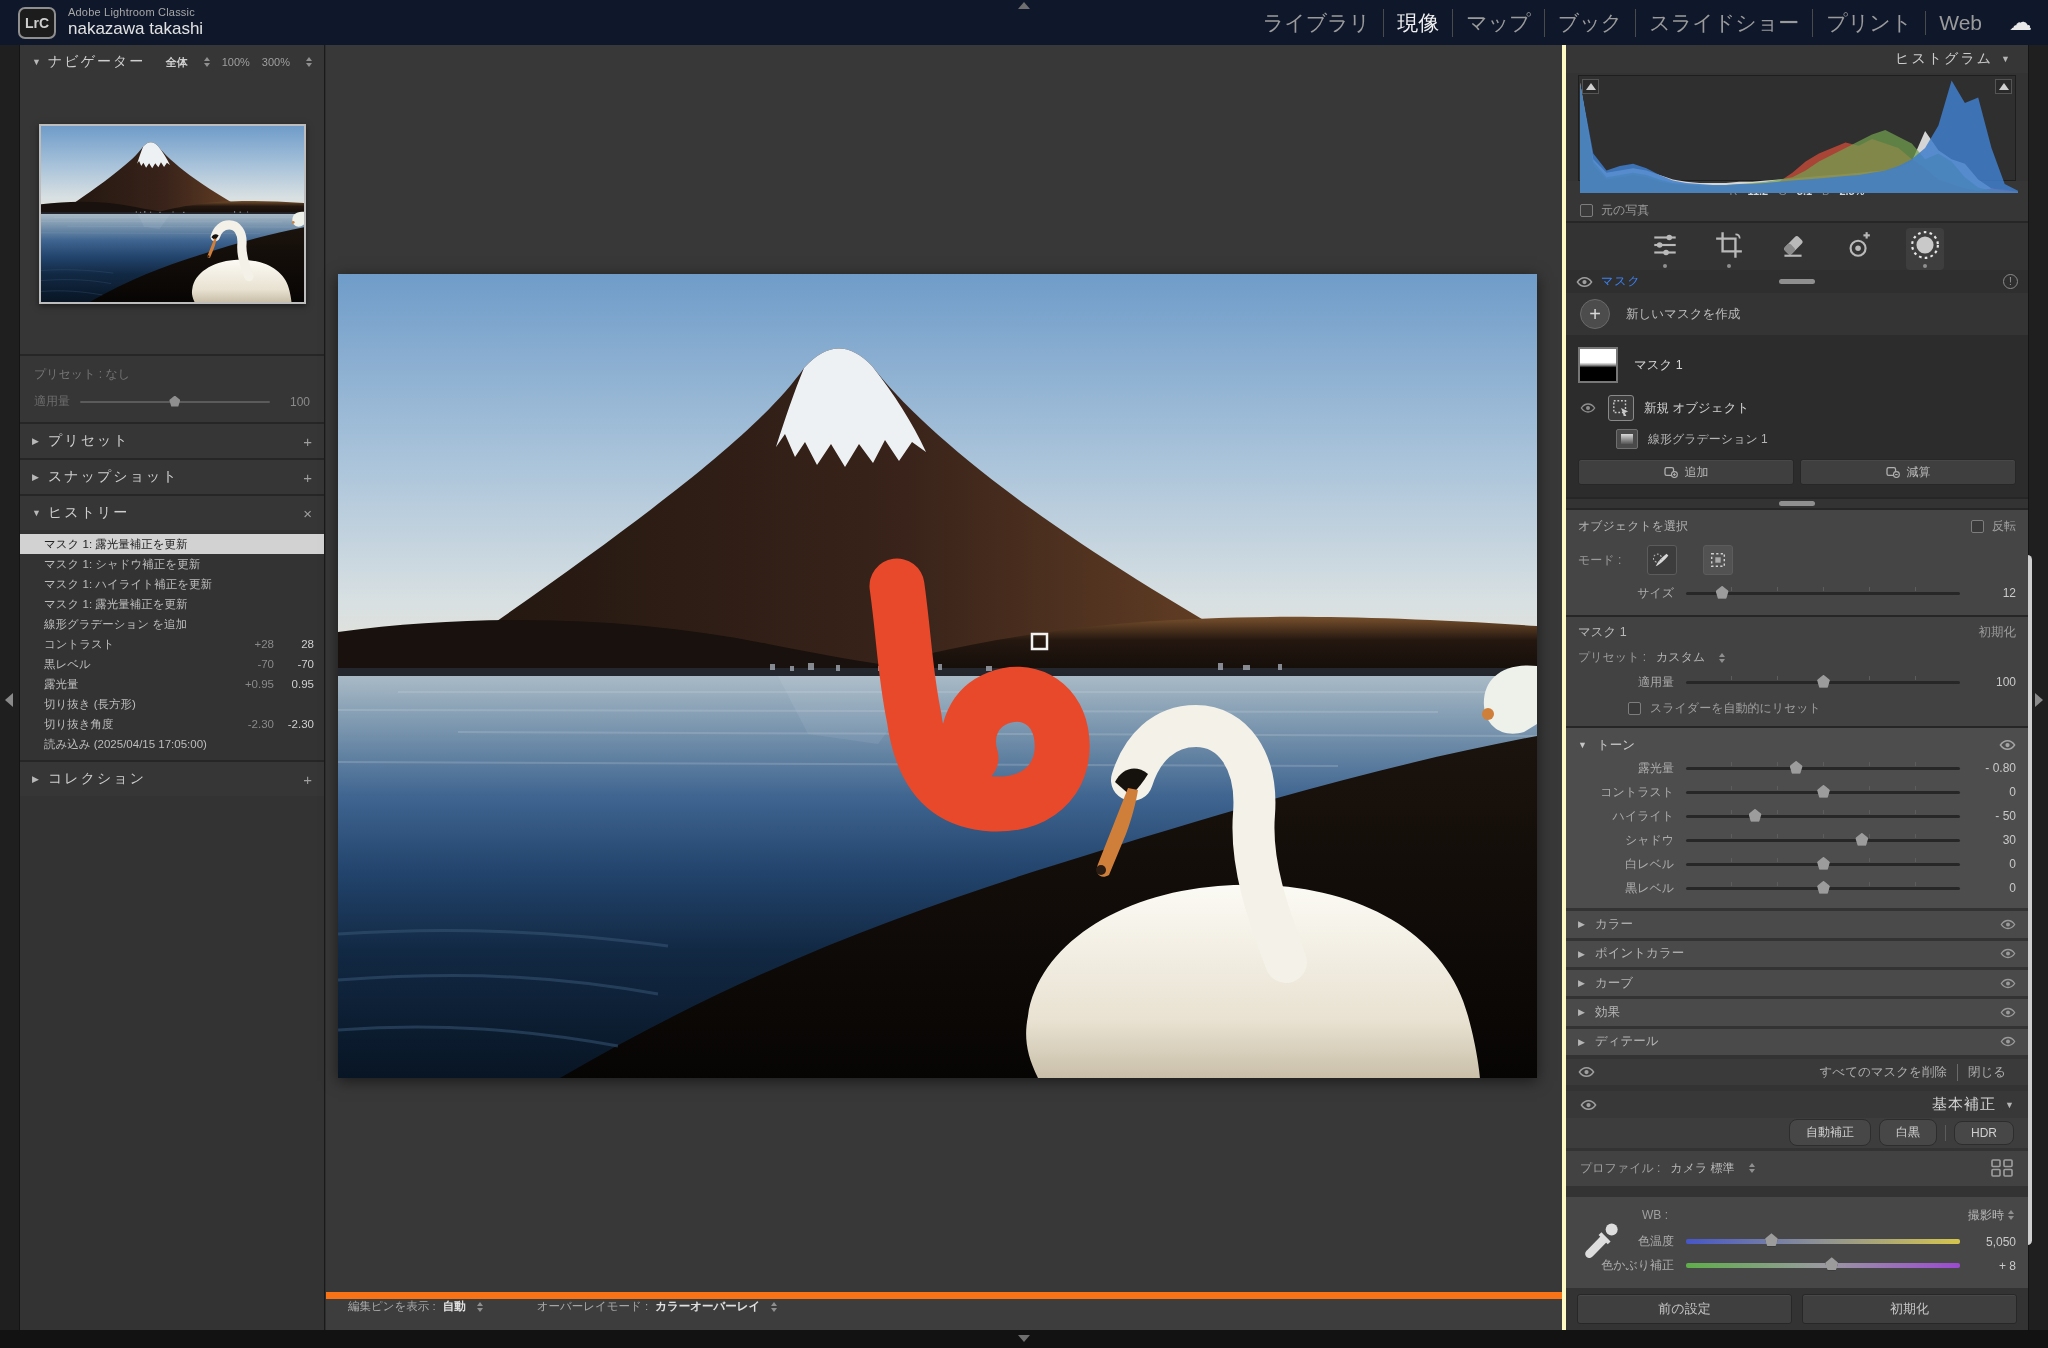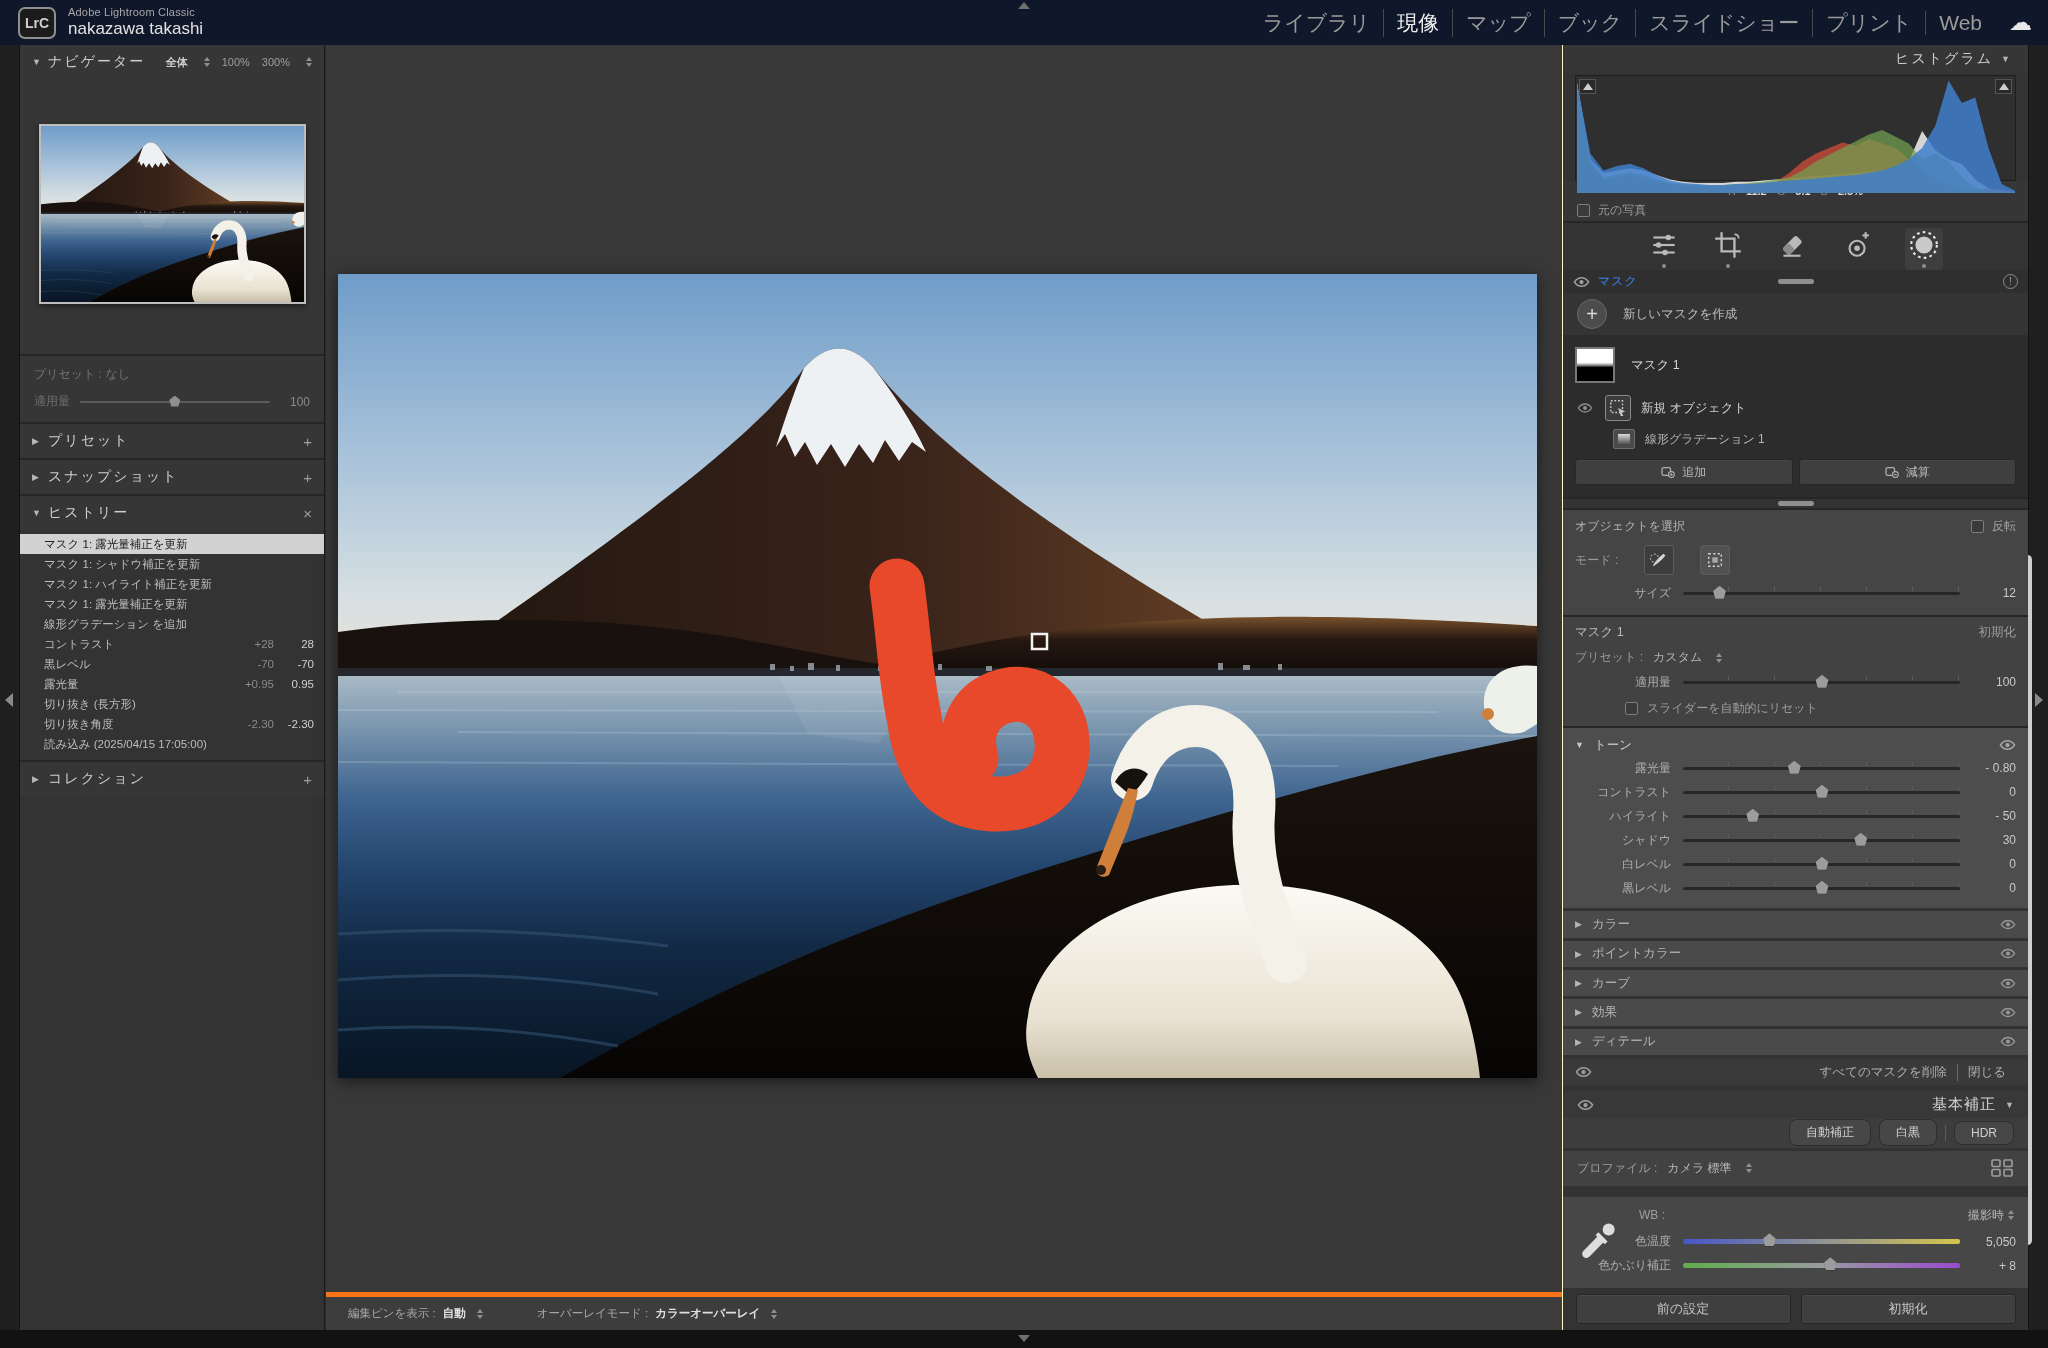--- a/index.html
+++ b/index.html
@@ -71,35 +71,35 @@
   .btn { background:#3f3f3f; border:1px solid #272727; border-radius:3px; color:#c6c6c6;
          font-size:13px; display:flex; align-items:center; justify-content:center;
          box-shadow:inset 0 1px 0 rgba(255,255,255,.05); }
   .lp-buttons .btn { width:128px; height:32px; }
 
   
   .center { position:absolute; left:326px; top:45px; width:1236px; height:1285px; background:#383838; }
   .photo { position:absolute; left:12px; top:229px; width:1199px; height:804px; box-shadow:0 3px 14px rgba(0,0,0,.55); }
   .photo svg { display:block; width:100%; height:100%; }
   .ctoolbar { position:absolute; left:0; bottom:0; width:100%; height:38px; background:#3d3d3d;
-              border-top:5px solid #f97316; display:flex; align-items:center; gap:8px; padding:0 22px; }
+              border-top:7px solid #f97316; display:flex; align-items:flex-start; gap:8px; padding:0 22px; }
   .ctoolbar .tlab { color:#a9a9a9; font-size:11.5px; }
   .ctoolbar .tval { color:#e0e0e0; font-size:11.5px; font-weight:bold; }
   .tb-group { display:flex; align-items:center; gap:7px; }
   .tb-group + .tb-group { margin-left:46px; }
 
   
   .stp { display:inline-flex; flex-direction:column; align-items:center; gap:2px; margin-left:4px; }
   .stp i { display:block; width:0; height:0; border-left:3.5px solid transparent; border-right:3.5px solid transparent; }
   .stp .up { border-bottom:4px solid #8f8f8f; }
   .stp .dn { border-top:4px solid #8f8f8f; }
 
   
   .right-panel { position:absolute; left:1562px; top:45px; width:466px; height:1285px; background:#333333;
-                 border-left:1px solid #fef9c3; display:flex; flex-direction:column; overflow:hidden; }
+                 border-left:4px solid #fef9c3; display:flex; flex-direction:column; overflow:hidden; }
   .rp-sep { height:2px; background:#262626; flex:none; }
   .hist-header { height:32px; display:flex; align-items:center; justify-content:flex-end; padding:0 18px; background:#363636; }
   .hist-header .htitle { font-size:14px; color:#cccccc; letter-spacing:2px; }
   .hist-header .tri { font-size:9px; color:#b5b5b5; margin-left:8px; }
   .hist-box { margin:2px 12px 0 12px; height:120px; background:#2f2f2f; border:1px solid #1e1e1e; position:relative; }
   .hist-box svg { position:absolute; left:1px; top:1px; width:438px; height:116px; }
   .clipbtn { position:absolute; top:3px; width:17px; height:15px; background:#2a2a2a; border:1px solid #555;
              display:flex; align-items:center; justify-content:center; }
   .clipbtn.l { left:3px; } .clipbtn.r { right:3px; }
   .clipbtn .t { width:0; height:0; border-left:5px solid transparent; border-right:5px solid transparent; border-bottom:7px solid #cfcfcf; }

